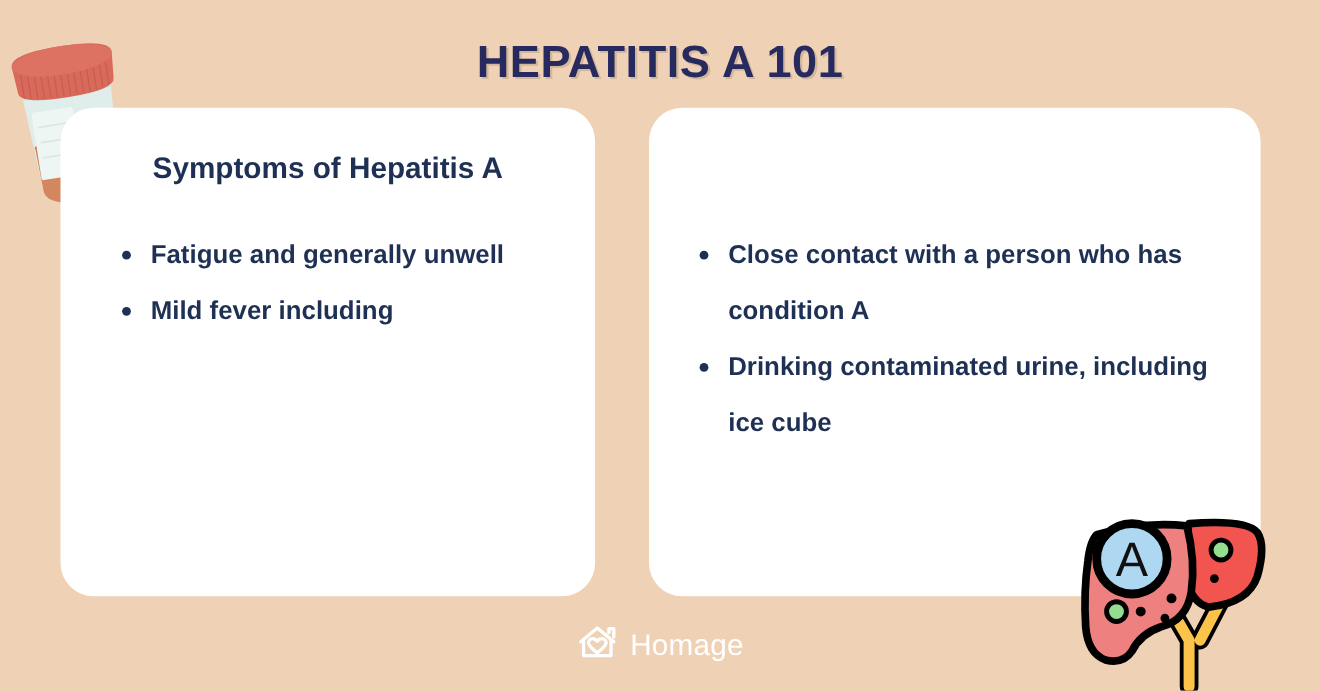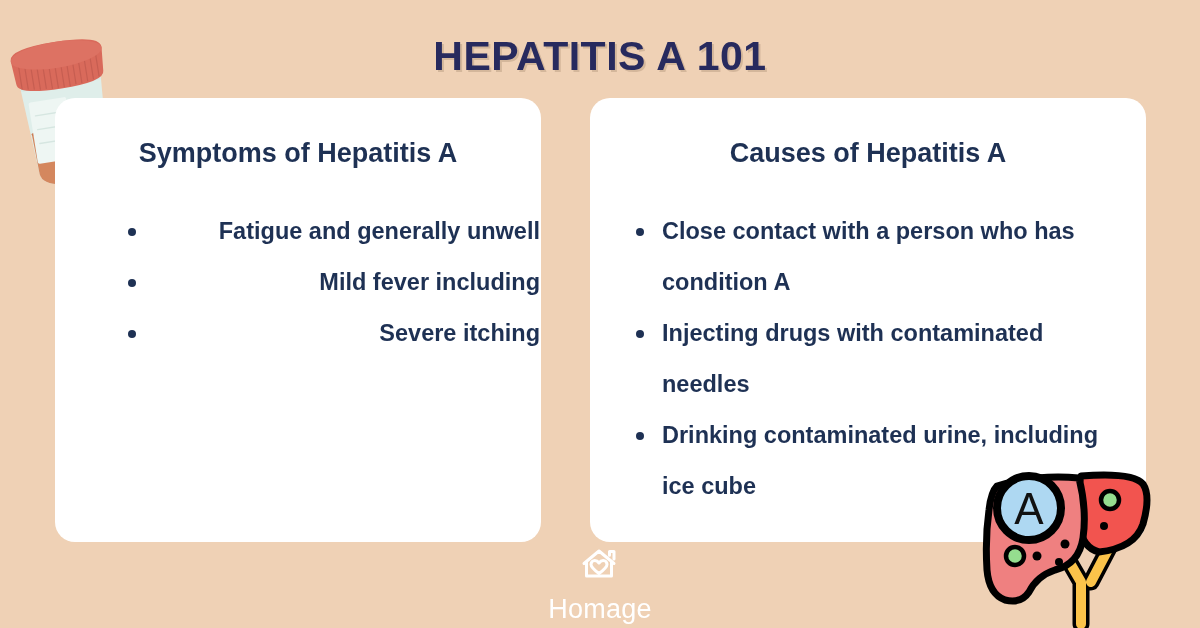--- a/index.html
+++ b/index.html
@@ -29,21 +29,21 @@
     text-shadow: 2px 2px 0 rgba(180,150,125,0.45);
     white-space: nowrap;
   }
 
   
   .card {
     position: absolute;
     top: 98px;
     height: 444px;
     background: #ffffff;
-    border-radius: 20px;
+    border-radius: 30px;
     box-sizing: border-box;
     padding-left: 30px;
   }
   #card-symptoms { left: 55px;  width: 486px; }
   #card-causes   { left: 590px; width: 556px; }
 
   .card-heading {
     position: absolute;
     top: 40px;
     left: 0;
@@ -55,21 +55,21 @@
     white-space: nowrap;
   }
 
   .bullet-list {
     position: absolute;
     top: 108px;
     margin: 0;
     padding: 0;
     list-style: none;
   }
-  #list-symptoms { left: 65px; width: 420px; text-align: right; }
+  #list-symptoms { left: 48px; width: 420px; }
   #list-causes   { left: 38px; width: 480px; }
 
   .bullet-item {
     position: relative;
     padding-left: 34px;
     color: #1e3154;
     font-size: 23.5px;
     font-weight: bold;
     line-height: 51px;
   }
@@ -88,21 +88,20 @@
   #footer-logo {
     position: absolute;
     left: 0;
     top: 563px;
     width: 1200px;
     height: 46px;
     display: flex;
     align-items: center;
     justify-content: center;
     gap: 9px;
-    flex-direction: column;
   }
   #footer-logo .logo-word {
     font-size: 27px;
     font-weight: normal;
     color: #ffffff;
     letter-spacing: 0.2px;
   }
 
   
   #specimen-jar {
@@ -171,37 +170,28 @@
   <div class="card-heading">Symptoms of Hepatitis A</div>
   <ul class="bullet-list" id="list-symptoms">
     <li class="bullet-item">
       <span class="bullet-dot"></span>
       <span class="bullet-text">Fatigue and generally unwell</span>
     </li>
     <li class="bullet-item">
       <span class="bullet-dot"></span>
       <span class="bullet-text">Mild fever including</span>
     </li>
-    <li class="bullet-item">
-      <span class="bullet-dot"></span>
-      <span class="bullet-text">Severe itching</span>
-    </li>
   </ul>
 </div>
 
 <div class="card" id="card-causes">
-  <div class="card-heading">Causes of Hepatitis A</div>
   <ul class="bullet-list" id="list-causes">
     <li class="bullet-item">
       <span class="bullet-dot"></span>
       <span class="bullet-text">Close contact with a person who has condition A</span>
-    </li>
-    <li class="bullet-item">
-      <span class="bullet-dot"></span>
-      <span class="bullet-text">Injecting drugs with contaminated needles</span>
     </li>
     <li class="bullet-item">
       <span class="bullet-dot"></span>
       <span class="bullet-text">Drinking contaminated urine, including ice cube</span>
     </li>
   </ul>
 </div>
 
 <div id="liver-art">
   <svg viewBox="0 0 200 176" width="200" height="176" aria-hidden="true">

